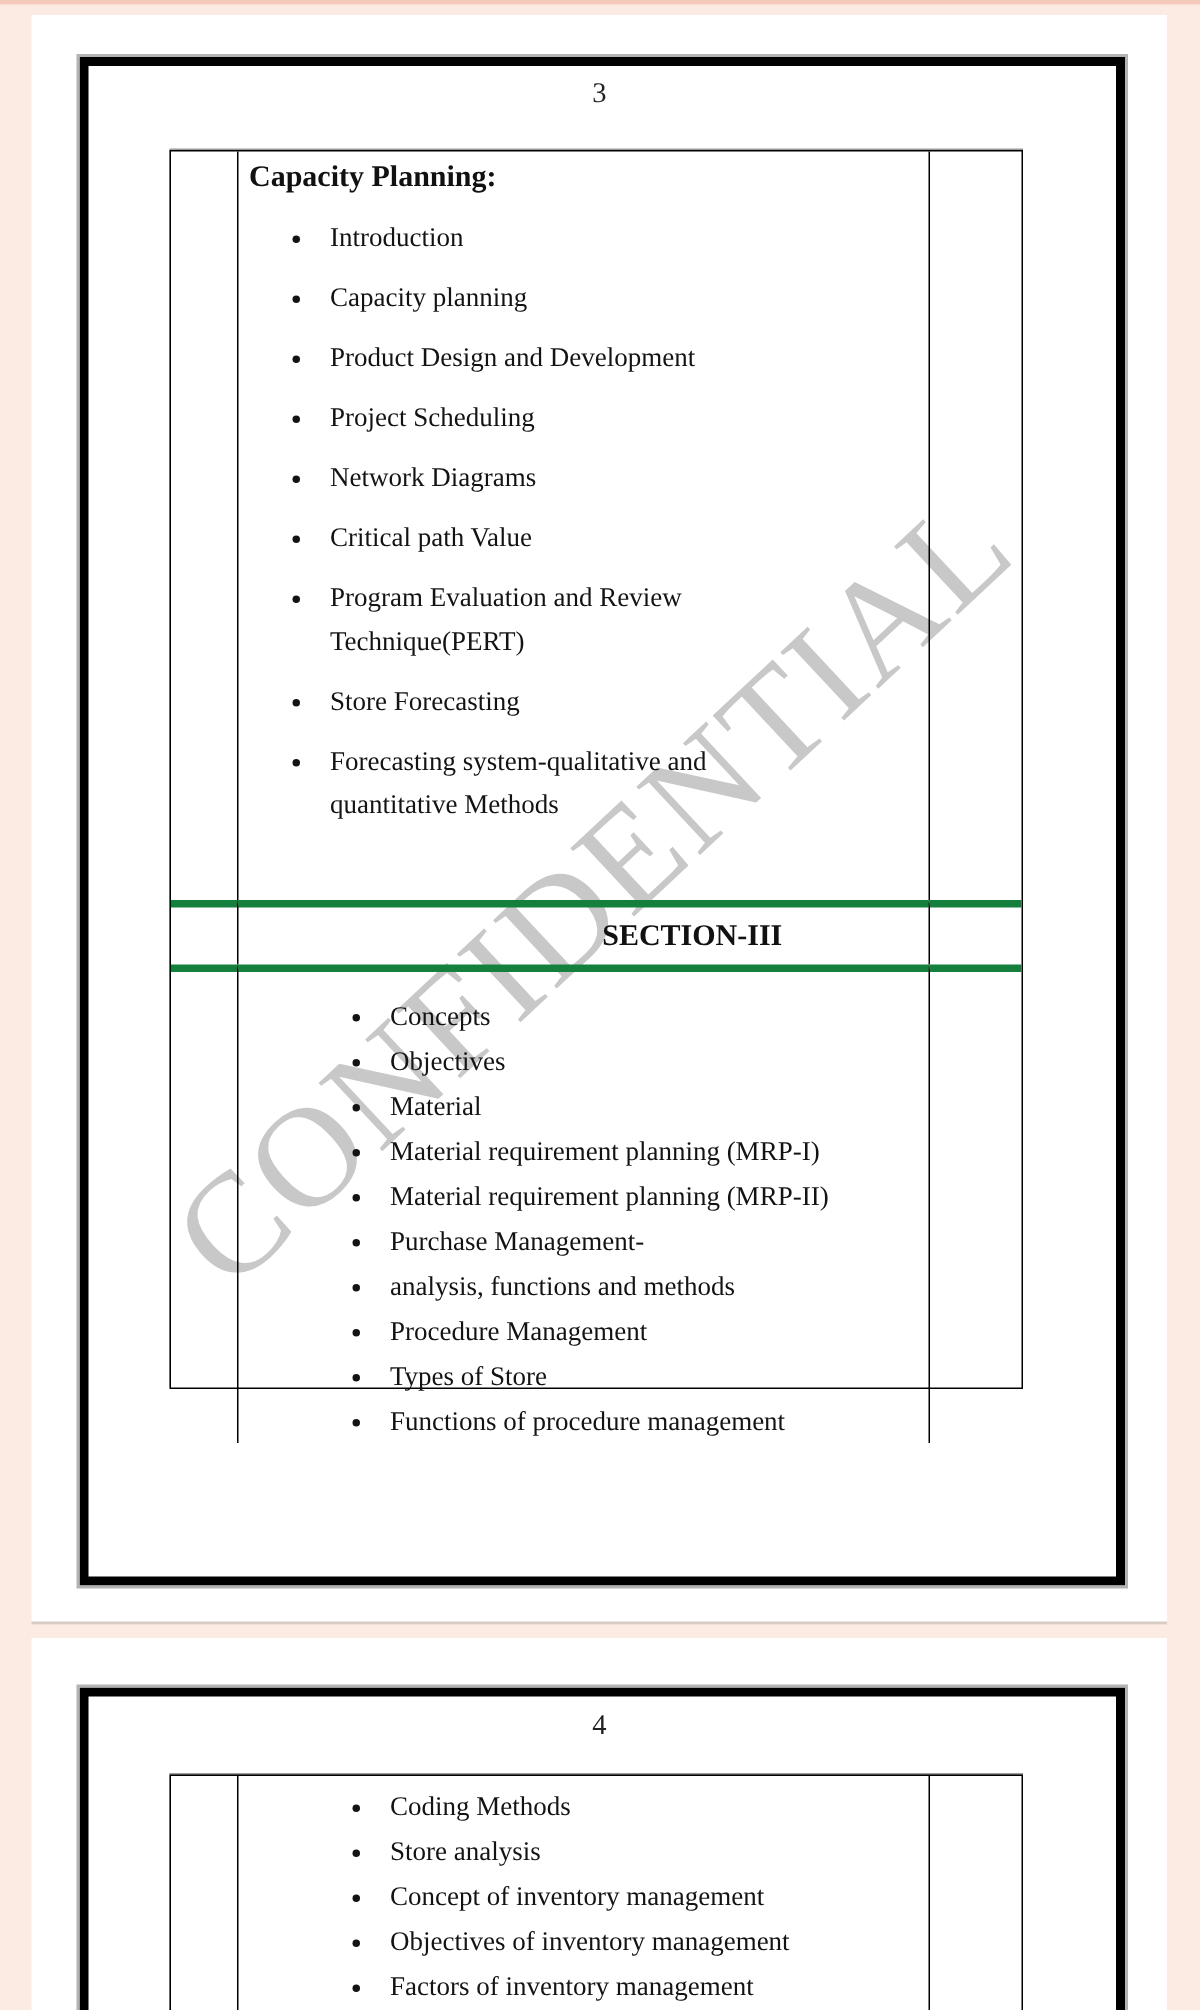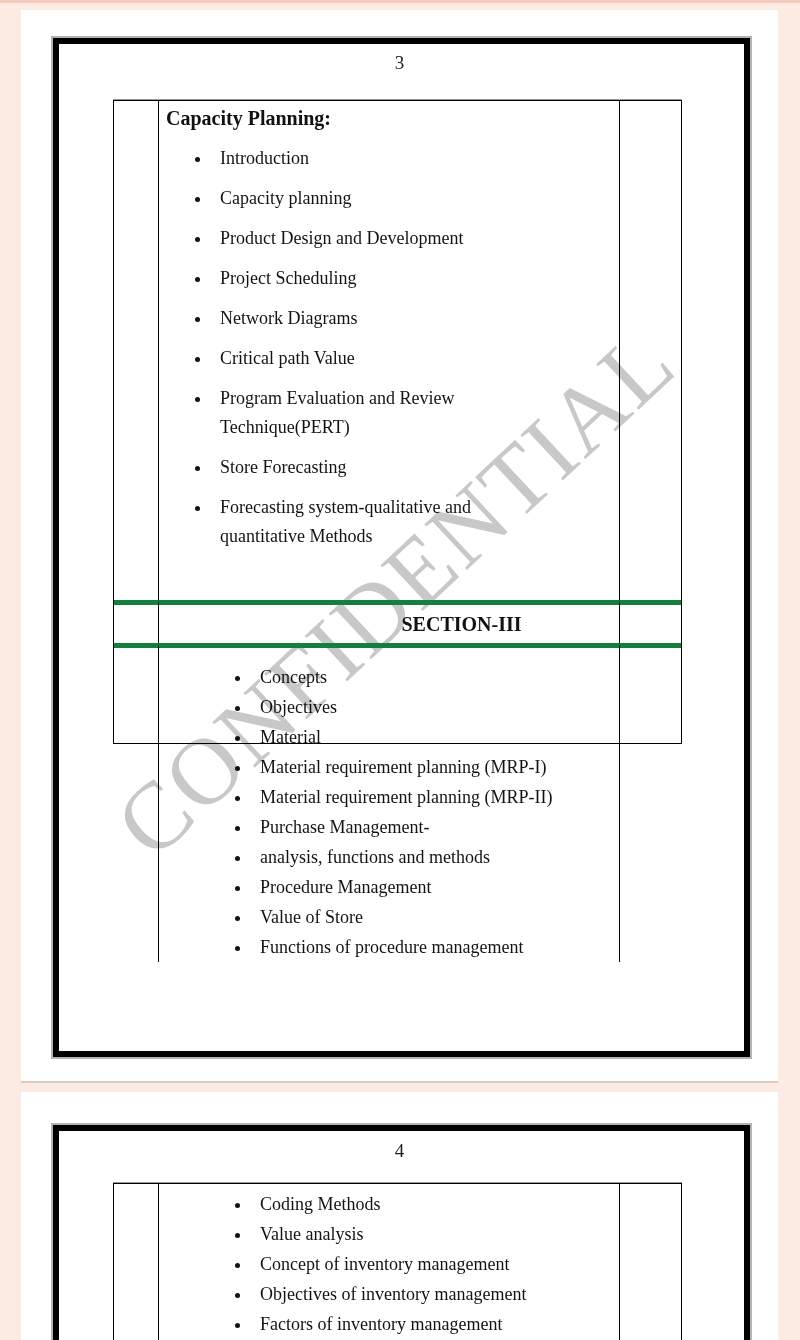--- a/index.html
+++ b/index.html
@@ -38,21 +38,21 @@
   }
   .tbl{
     position:absolute;z-index:2;left:92px;width:569px;
     box-sizing:border-box;
     border:1px solid #000;
     display:grid;
     grid-template-columns:44px 1fr 62px;
     box-shadow:0 -1px 0 #9a9a9a;
     background:transparent;
   }
-  .tbl-1{top:90px;height:644px;grid-template-rows:499px 43px 1fr;}
+  .tbl-1{top:90px;height:826px;grid-template-rows:499px 43px 1fr;}
   .tbl-2{top:91px;height:300px;grid-template-rows:1fr;}
   .cell{box-sizing:border-box;}
   .bl{border-left:1px solid #000;}
   .bt{border-top:5px solid #15803d;}
   .cell-main{padding:6px 10px 0 7px;}
   .sec-heading{
     font-weight:bold;font-size:20px;line-height:23px;
   }
   ul.blist{margin:0;padding:0 0 0 46px;list-style:disc;}
   ul.blist li{
@@ -110,38 +110,38 @@
     <div class="cell bl bt cell-main">
       <ul class="blist tight">
         <li>Concepts</li>
         <li>Objectives</li>
         <li>Material</li>
         <li>Material requirement planning (MRP-I)</li>
         <li>Material requirement planning (MRP-II)</li>
         <li>Purchase Management-</li>
         <li>analysis, functions and methods</li>
         <li>Procedure Management</li>
-        <li>Value of Store</li>
+        <li>Types of Store</li>
         <li>Functions of procedure management</li>
       </ul>
     </div>
     <div class="cell bl bt"></div>
   </div>
 </div>
 
 <div class="sheet sheet-2">
   <div class="page-border page-border-2"></div>
   <div class="page-num page-num-2">4</div>
 
   <div class="tbl tbl-2">
     <div class="cell"></div>
     <div class="cell bl p2-cell">
       <ul class="blist tight" style="margin-top:0;">
         <li>Coding Methods</li>
-        <li>Value analysis</li>
+        <li>Store analysis</li>
         <li>Concept of inventory management</li>
         <li>Objectives of inventory management</li>
         <li>Factors of inventory management</li>
       </ul>
     </div>
     <div class="cell bl"></div>
   </div>
 </div>
 
 </body></html>

